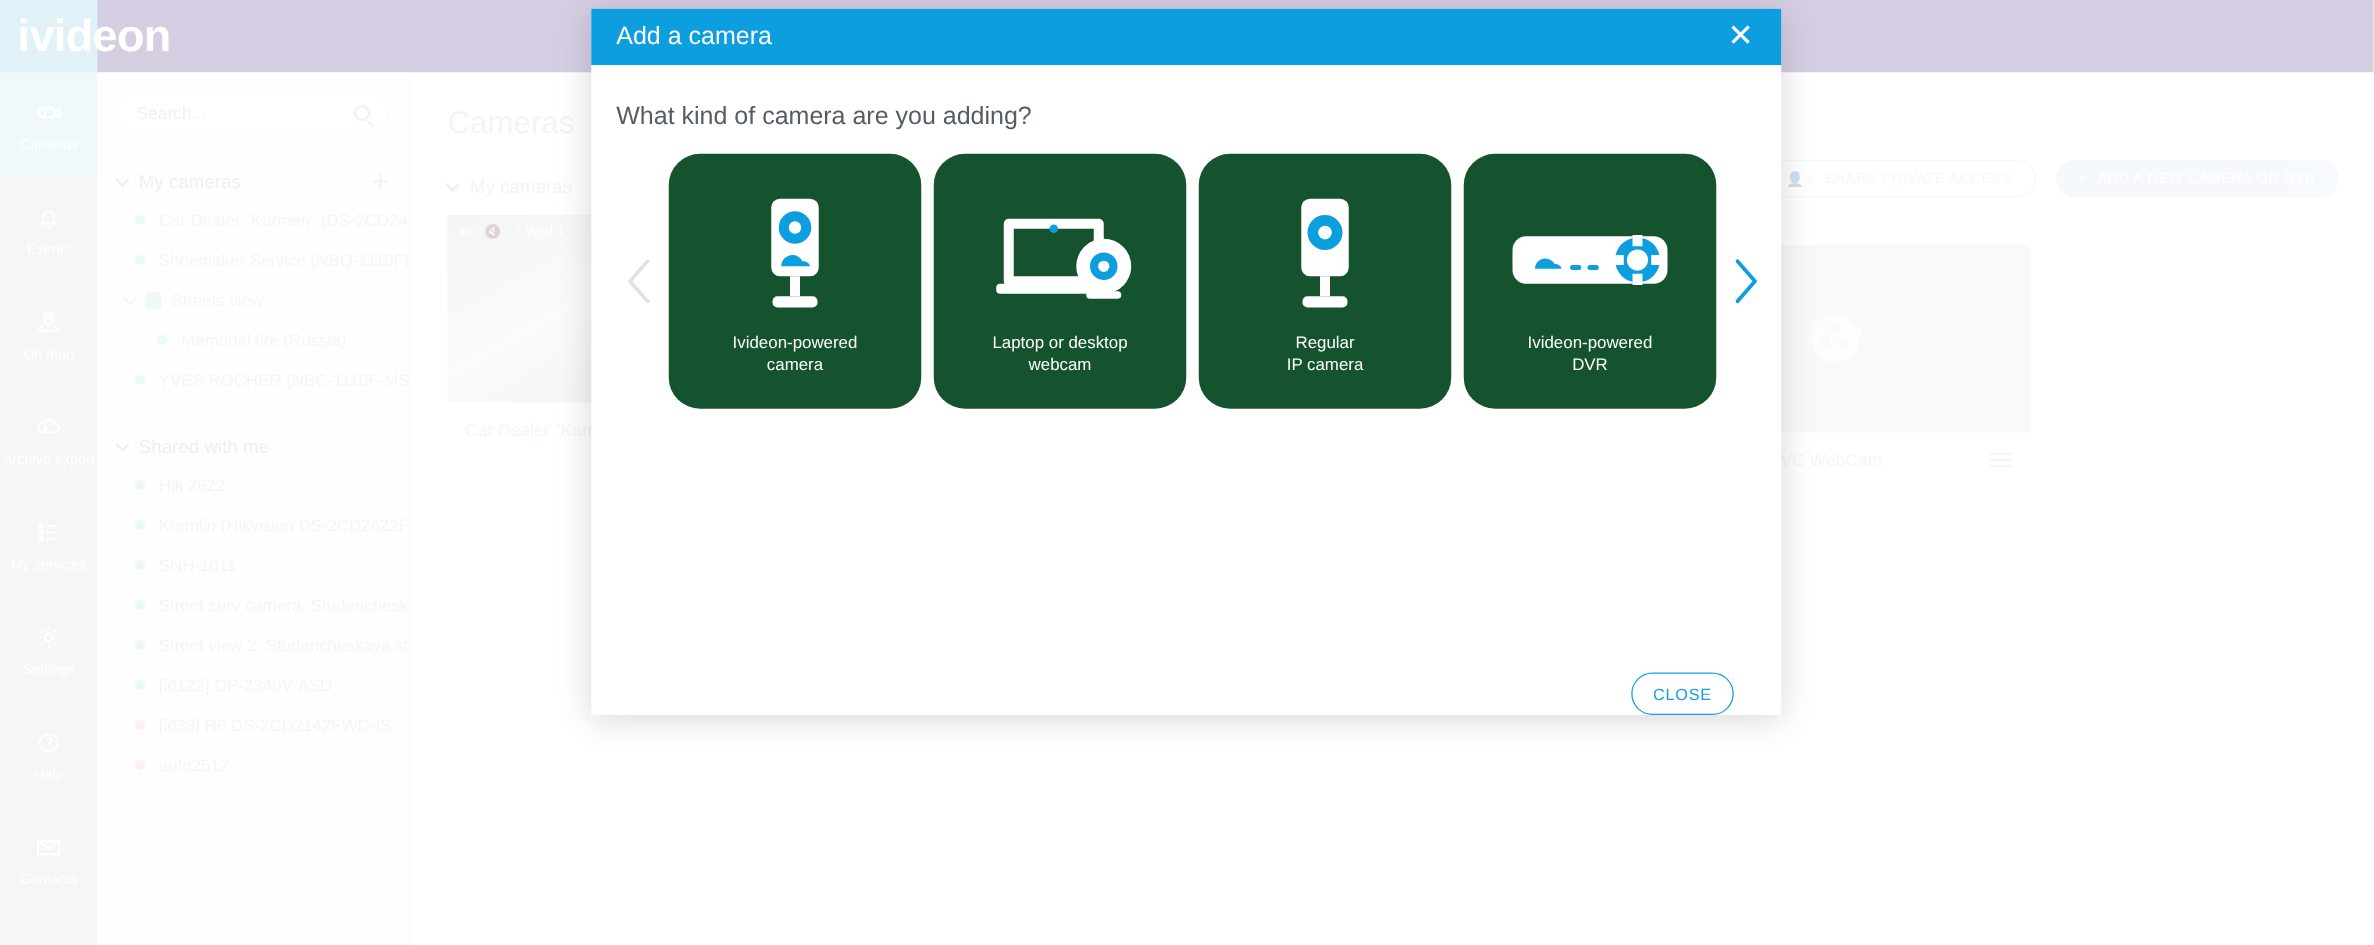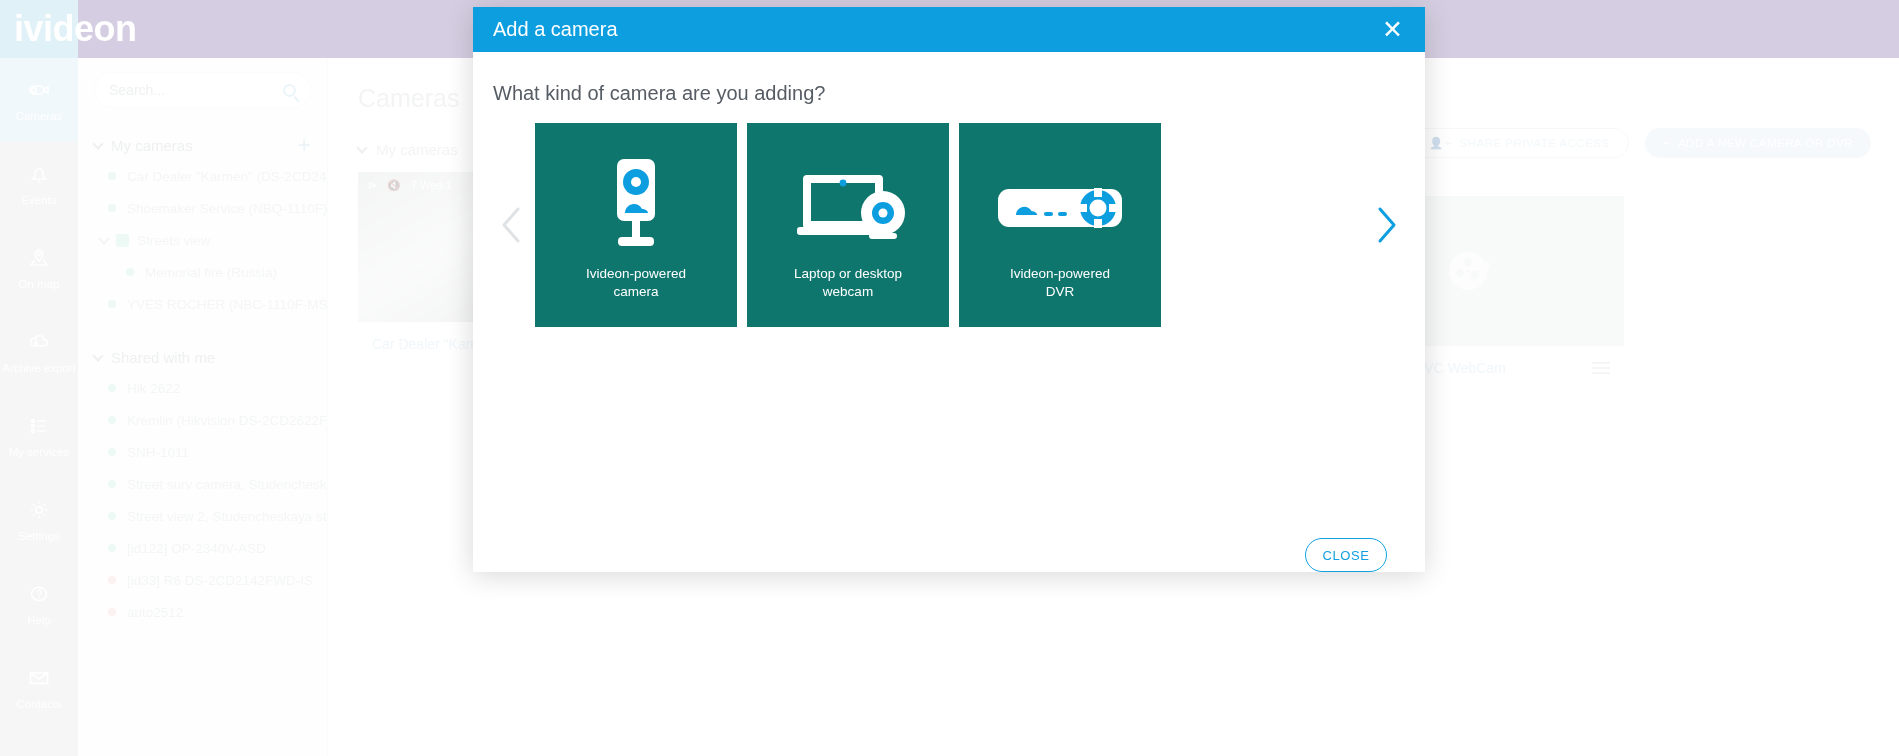--- a/index.html
+++ b/index.html
@@ -131,23 +131,23 @@
   .x-btn{ font-size:25px; line-height:1; color:#fff; font-weight:300; cursor:pointer; }
   .modal-q{ padding:30px 20px 0 20px; font-size:20px; color:#555c63; }
 
   .carousel{ display:flex; align-items:center; padding:18px 14px 0 14px; }
   .arrow{
     width:48px; height:90px; display:flex; align-items:center; justify-content:center; flex:none;
   }
   .arrow svg{ display:block; }
   .cards{ display:flex; gap:10px; flex:1; justify-content:flex-start; }
   .card{
-    width:202px; height:204px; background:#0f766e; color:#ffffff;
+    width:202px; height:204px; background:#14532d; color:#ffffff;
     display:flex; flex-direction:column; align-items:center; justify-content:flex-start;
-    padding-top:30px; cursor:pointer;
+    padding-top:30px; cursor:pointer;border-radius:25px;
   }
   .card-ico{ height:108px; display:flex; align-items:center; justify-content:center; }
   .card-label{ font-size:13.5px; line-height:1.35; text-align:center; margin-top:4px; }
 
   .modal-foot{ position:absolute; left:0; right:0; bottom:0; height:118px;
                display:flex; align-items:flex-end; justify-content:flex-end; padding-right:38px; }
   .close-btn{
     min-width:82px; height:34px; border:1px solid #12a0e0; border-radius:17px;
     color:#12a0e0; font-size:13px; letter-spacing:.6px;
     display:flex; align-items:center; justify-content:center; cursor:pointer; background:#fff;
@@ -456,20 +456,35 @@
             <circle cx="100" cy="56" r="4.5" fill="#fff"></circle>
             <rect x="86" y="76" width="28" height="6" rx="3" fill="#fff"></rect>
           </svg>
         </div>
         <div class="card-label">
           <div>Laptop or desktop</div>
           <div>webcam</div>
         </div>
       </div>
 
+      <div class="card">
+        <div class="card-ico">
+          <svg width="78" height="100" viewBox="0 0 78 100">
+            <rect x="20" y="2" width="38" height="62" rx="7" fill="#fff"></rect>
+            <circle cx="39" cy="29" r="14" fill="#0d9ee0"></circle>
+            <circle cx="39" cy="29" r="5.5" fill="#fff"></circle>
+            <rect x="35" y="64" width="8" height="16" fill="#fff"></rect>
+            <rect x="21" y="80" width="36" height="9" rx="4" fill="#fff"></rect>
+          </svg>
+        </div>
+        <div class="card-label">
+          <div>Regular</div>
+          <div>IP camera</div>
+        </div>
+      </div>
 
       <div class="card">
         <div class="card-ico">
           <svg width="140" height="100" viewBox="0 0 140 100">
             <rect x="8" y="32" width="124" height="38" rx="11" fill="#fff"></rect>
             <path d="M26 58c0-4.6 3.7-8.3 8.3-8.3 3.1 0 5.8 1.7 7.2 4.2 3.3.2 5.7 2.1 5.7 4.1H26z" fill="#0d9ee0"></path>
             <rect x="54" y="55" width="9" height="4" rx="2" fill="#0d9ee0"></rect>
             <rect x="68" y="55" width="9" height="4" rx="2" fill="#0d9ee0"></rect>
             <circle cx="108" cy="51" r="18" fill="#0d9ee0"></circle>
             <circle cx="108" cy="51" r="8.5" fill="#fff"></circle>

